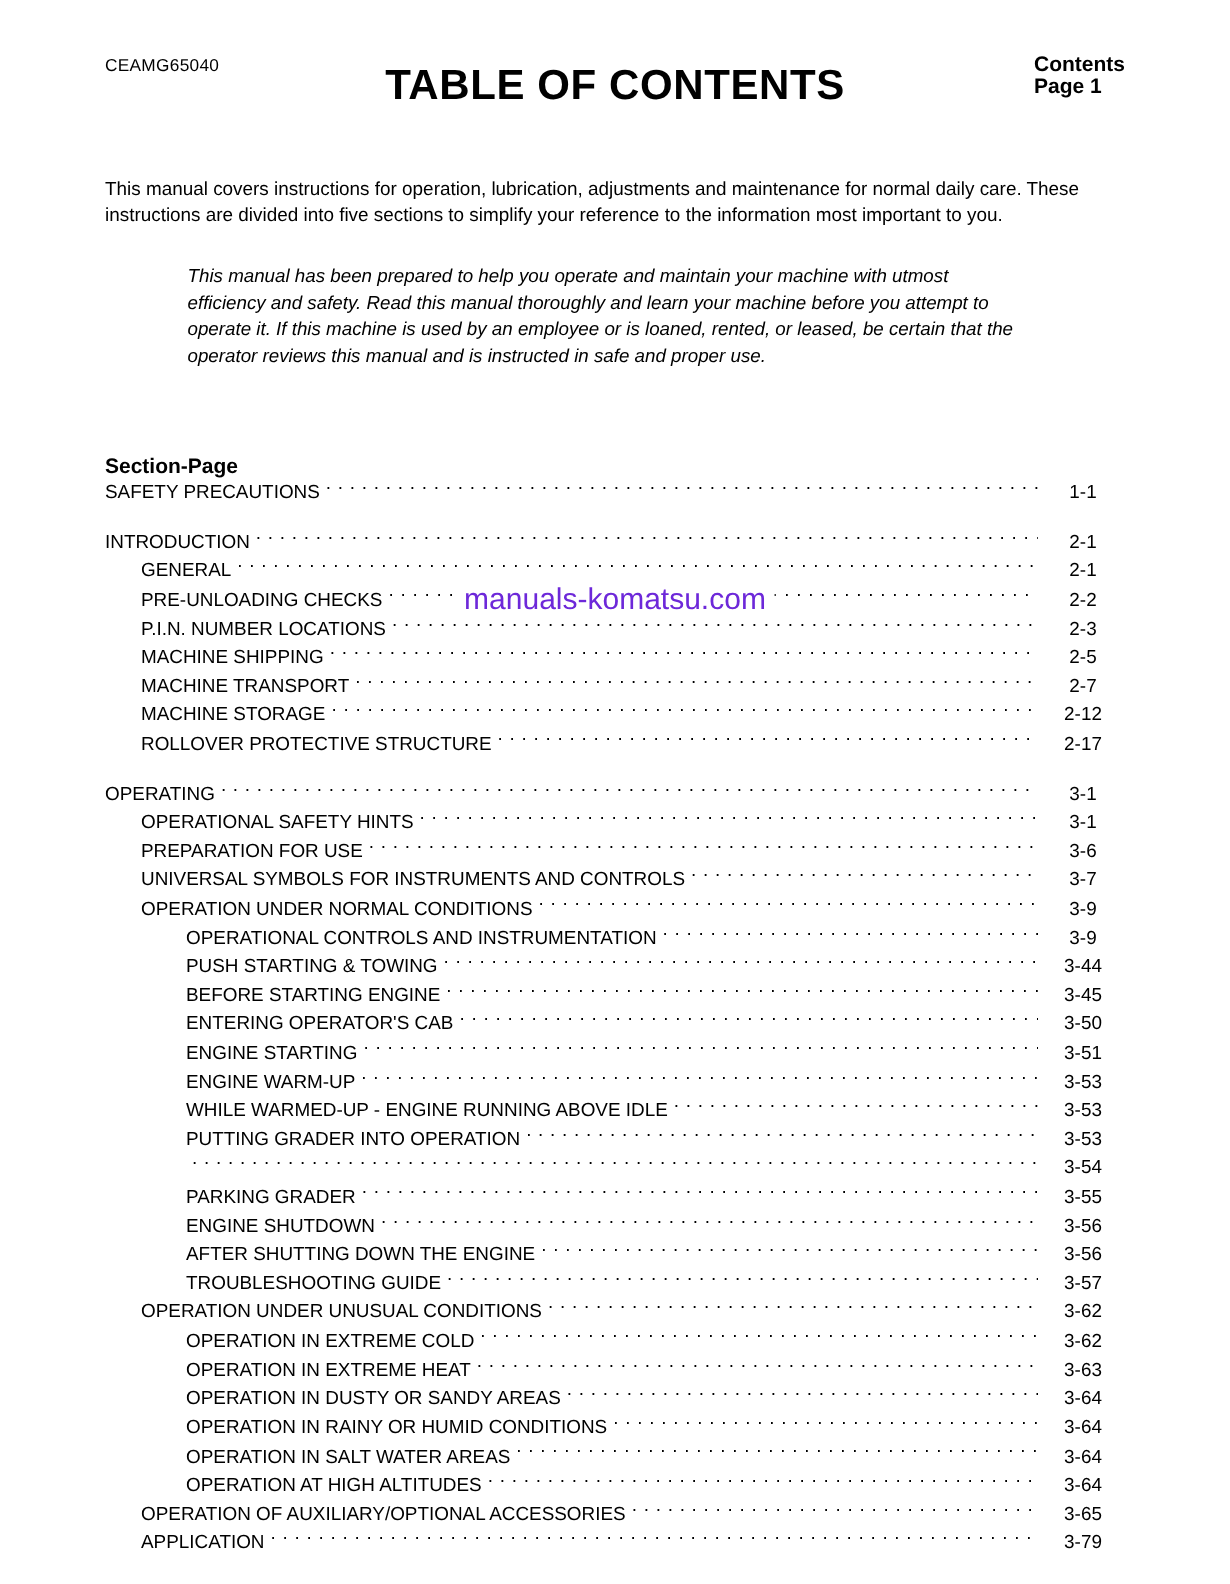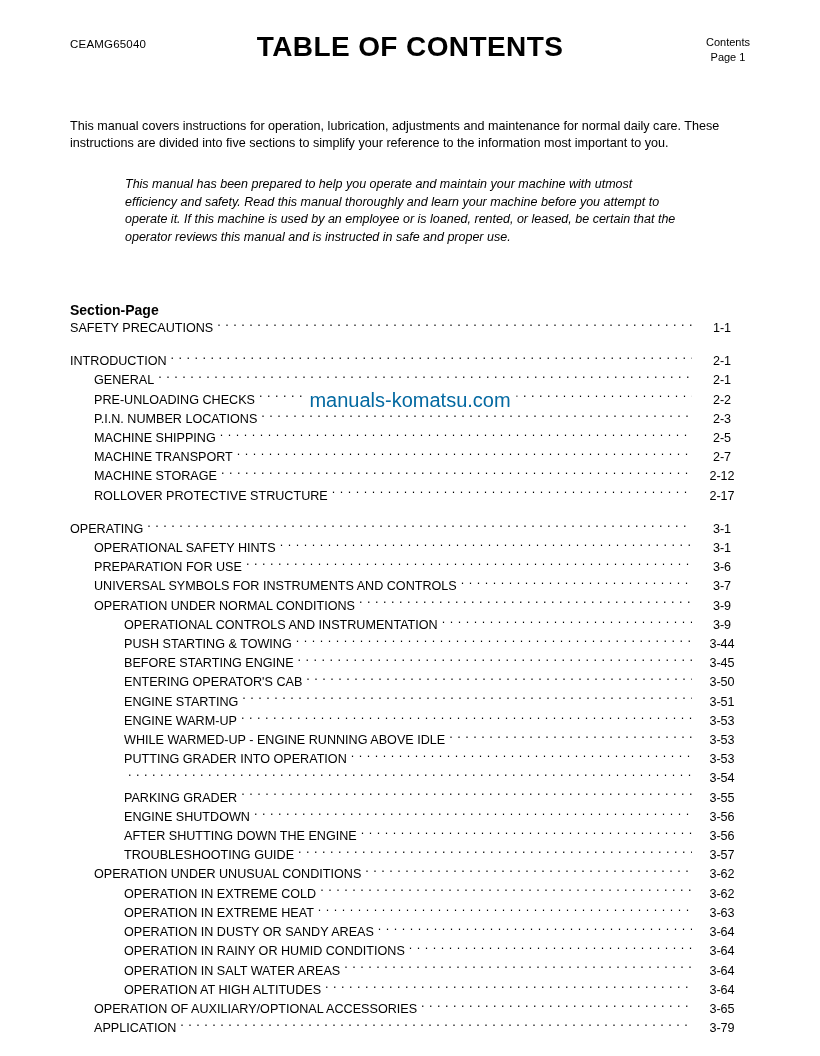--- a/index.html
+++ b/index.html
@@ -33,33 +33,33 @@
     left: 0;
     top: 8px;
     font-size: 11.5px;
     font-weight: normal;
     letter-spacing: 0.2px;
   }
   .doc-title {
     position: absolute;
     left: 0;
     right: 0;
-    top: 1px;
+    top: 11px;
     text-align: center;
     font-size: 28px;
     font-weight: bold;
     letter-spacing: 0.4px;
   }
   .header-right {
     position: absolute;
     right: 0;
     top: 5px;
-    text-align: center;
-    font-size: 11px;
-    font-weight: normal;
+    text-align: left;
+    font-size: 14px;
+    font-weight: bold;
     line-height: 15px;
   }
 
   
   .intro {
     margin-top: 42px;
     font-size: 12.6px;
     line-height: 17px;
     width: 100%;
   }
@@ -123,21 +123,21 @@
   .lvl1 { padding-left: 24px; }
   .lvl2 { padding-left: 54px; }
 
   
   .watermark {
     position: absolute;
     left: 50%;
     transform: translateX(-50%);
     top: 388px;
     font-size: 20px;
-    color: #0369a1;
+    color: #6d28d9;
     background: #ffffff;
     padding: 1px 6px;
     z-index: 5;
     white-space: nowrap;
   }
 </style>
 </head>
 <body>
 
 <div class="page">

